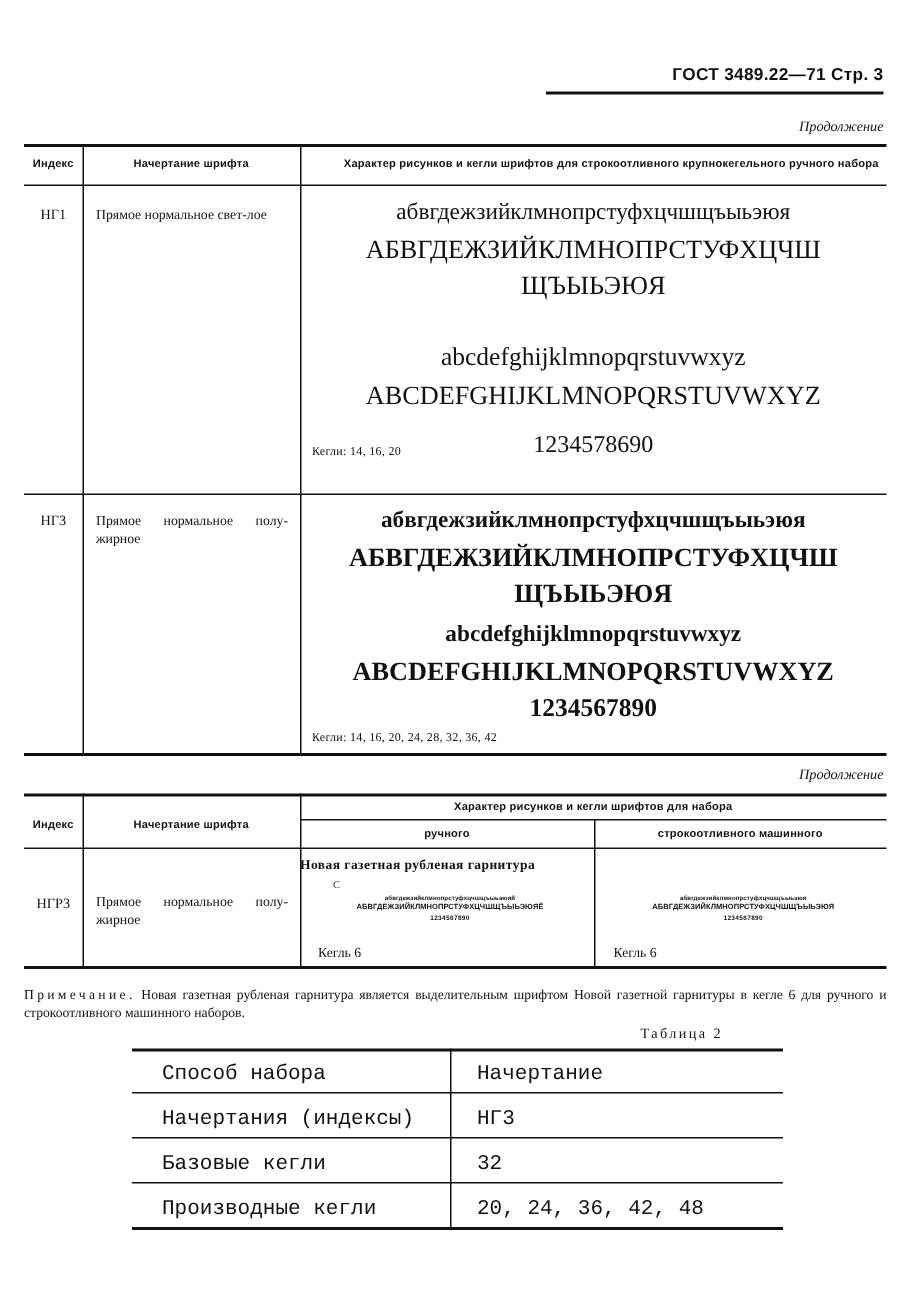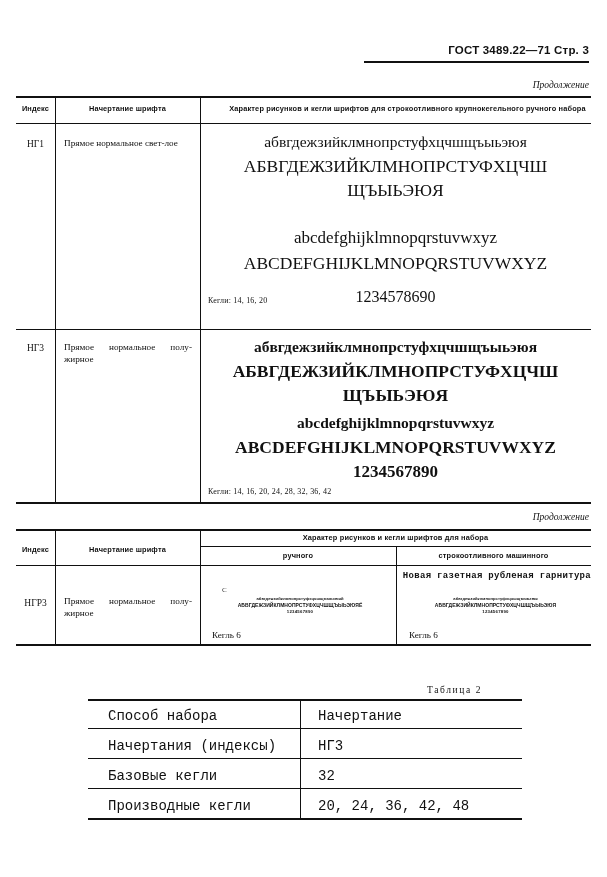--- a/index.html
+++ b/index.html
@@ -109,22 +109,22 @@
     font-family: "Liberation Serif", serif;
     font-size: 8px;
     white-space: nowrap;
     letter-spacing: 0.2px;
   }
 
   
   .subhead {
     position: absolute;
     width: 100%;
-    text-align: right;
-    font-family: Liberation Mono, monospace;
+    text-align: left;
+    font-family: Liberation Serif, serif;
     font-weight: bold;
     font-size: 9px;
     letter-spacing: 0.3px;
   }
   .minispec {
     position: absolute;
     text-align: center;
     font-family: "Liberation Sans", "DejaVu Sans", sans-serif;
     white-space: nowrap;
     line-height: 1.45;
@@ -257,20 +257,23 @@
     <div class="kegl6" style="left:212px; top:630px;">Кегль 6</div>
 
     <div class="minispec" style="left:404px; top:596px; width:183px;">
       <div class="lc">абвгдежзийклмнопрстуфхцчшщъыьэюя</div>
       <div class="uc">АБВГДЕЖЗИЙКЛМНОПРСТУФХЦЧШЩЪЫЬЭЮЯ</div>
       <div class="num">1234567890</div>
     </div>
     <div class="kegl6" style="left:409px; top:630px;">Кегль 6</div>
   </div>
 
+  <div class="note" style="top:657px;">
+    <span class="lead">Примечание.</span><span> Новая газетная рубленая гарнитура является выделительным  шрифтом  Новой газетной гарнитуры в кегле 6 для ручного и строкоотливного машинного наборов.</span>
+  </div>
 
   <div class="table-caption" style="left:427px; top:685px;">Таблица 2</div>
 
   <div class="tbl">
     <div class="rule-h thick" style="left:88px; top:699px; width:434px;"></div>
     <div class="rule-h" style="left:88px; top:728px; width:434px;"></div>
     <div class="rule-h" style="left:88px; top:758px; width:434px;"></div>
     <div class="rule-h" style="left:88px; top:788px; width:434px;"></div>
     <div class="rule-h thick" style="left:88px; top:818px; width:434px;"></div>
     <div class="rule-v" style="left:300px; top:699px; height:119px;"></div>

